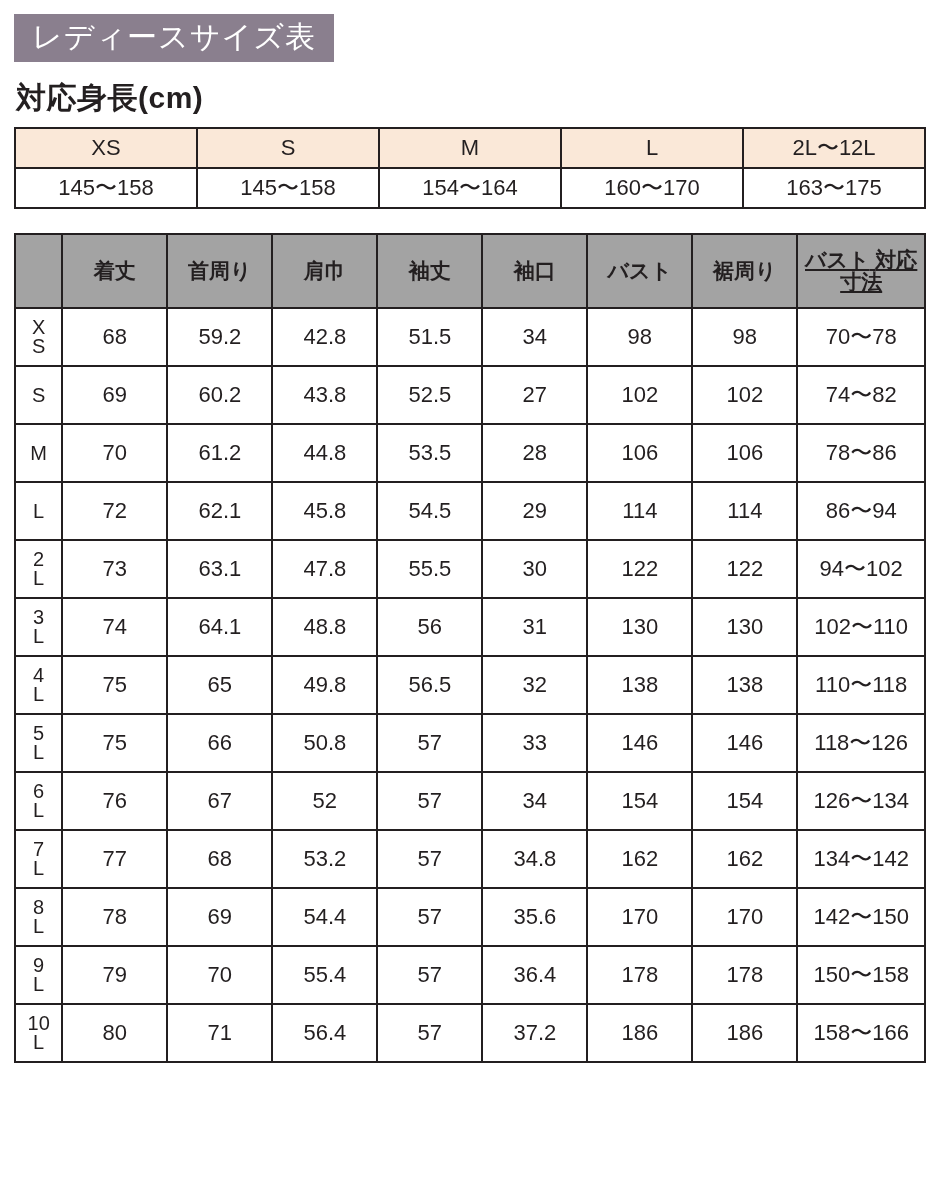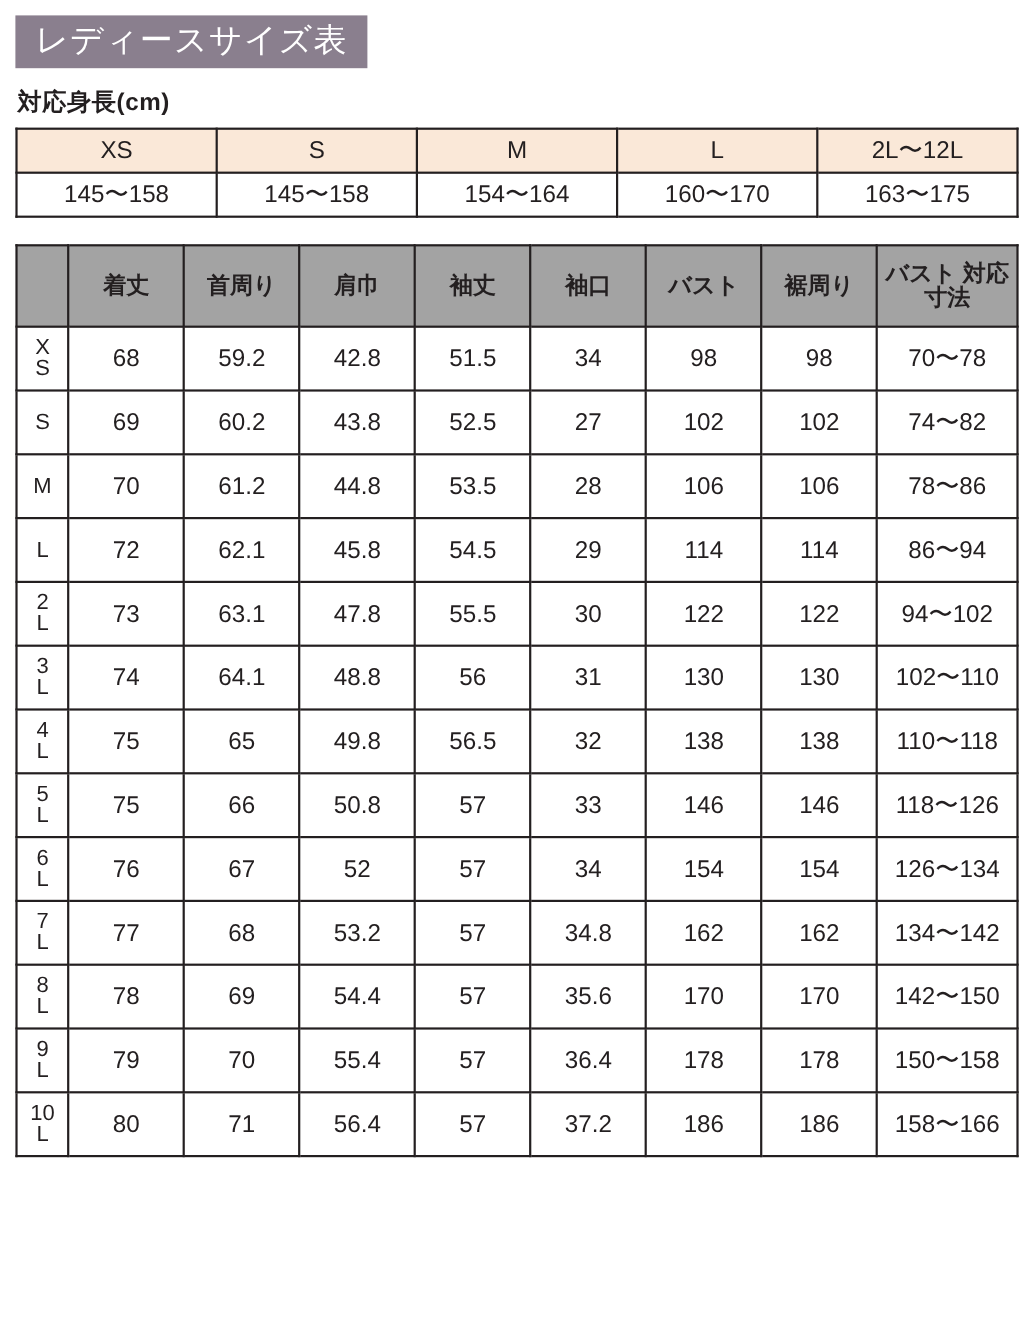--- a/index.html
+++ b/index.html
@@ -30,21 +30,21 @@
     font-size: 30px;
     font-weight: normal;
     letter-spacing: 1px;
     padding: 8px 18px 10px 18px;
     line-height: 1;
     margin-bottom: 14px;
   }
 
   
   .section-label {
-    font-size: 22px;
+    font-size: 30px;
     font-weight: bold;
     margin: 2px 0 8px 2px;
     letter-spacing: 0.5px;
   }
   table {
     border-collapse: collapse;
     table-layout: fixed;
   }
   .height-table {
     width: 912px;
@@ -91,20 +91,21 @@
     font-weight: normal;
     padding: 0 2px;
   }
   .size-table tbody td.rowhead span {
     display: block;
   }
   .col-w { width: 100px; }
   .col-last { width: 122px; }
   .last-head {
     font-size: 20px;
+    text-decoration: underline;
   }
 </style>
 </head>
 <body>
 
 <div class="page">
 
   <div class="title-banner">レディースサイズ表</div>
 
   <div class="section-label">対応身長(cm)</div>

